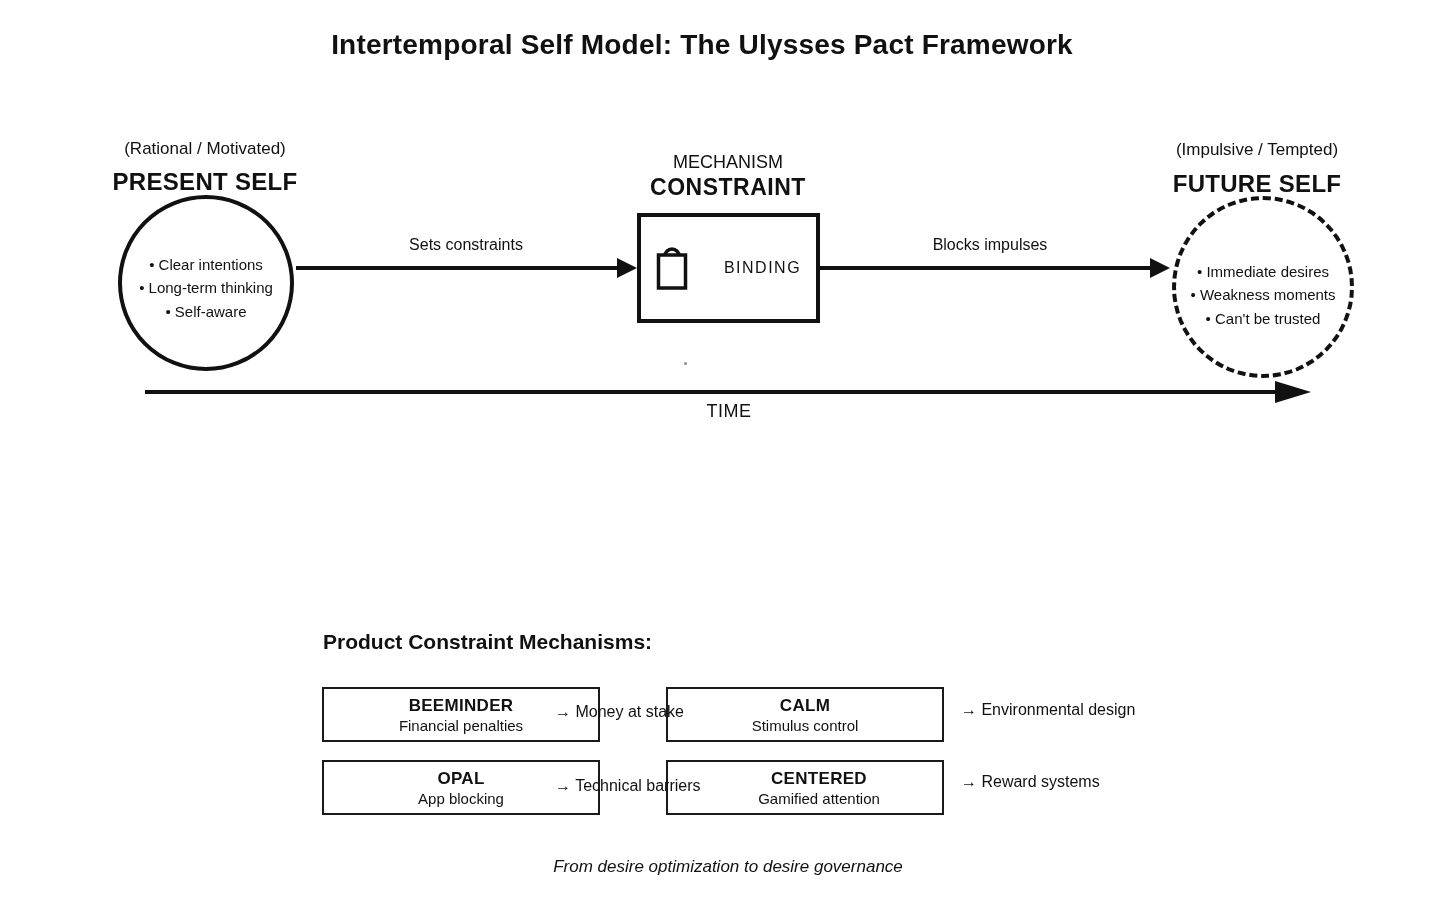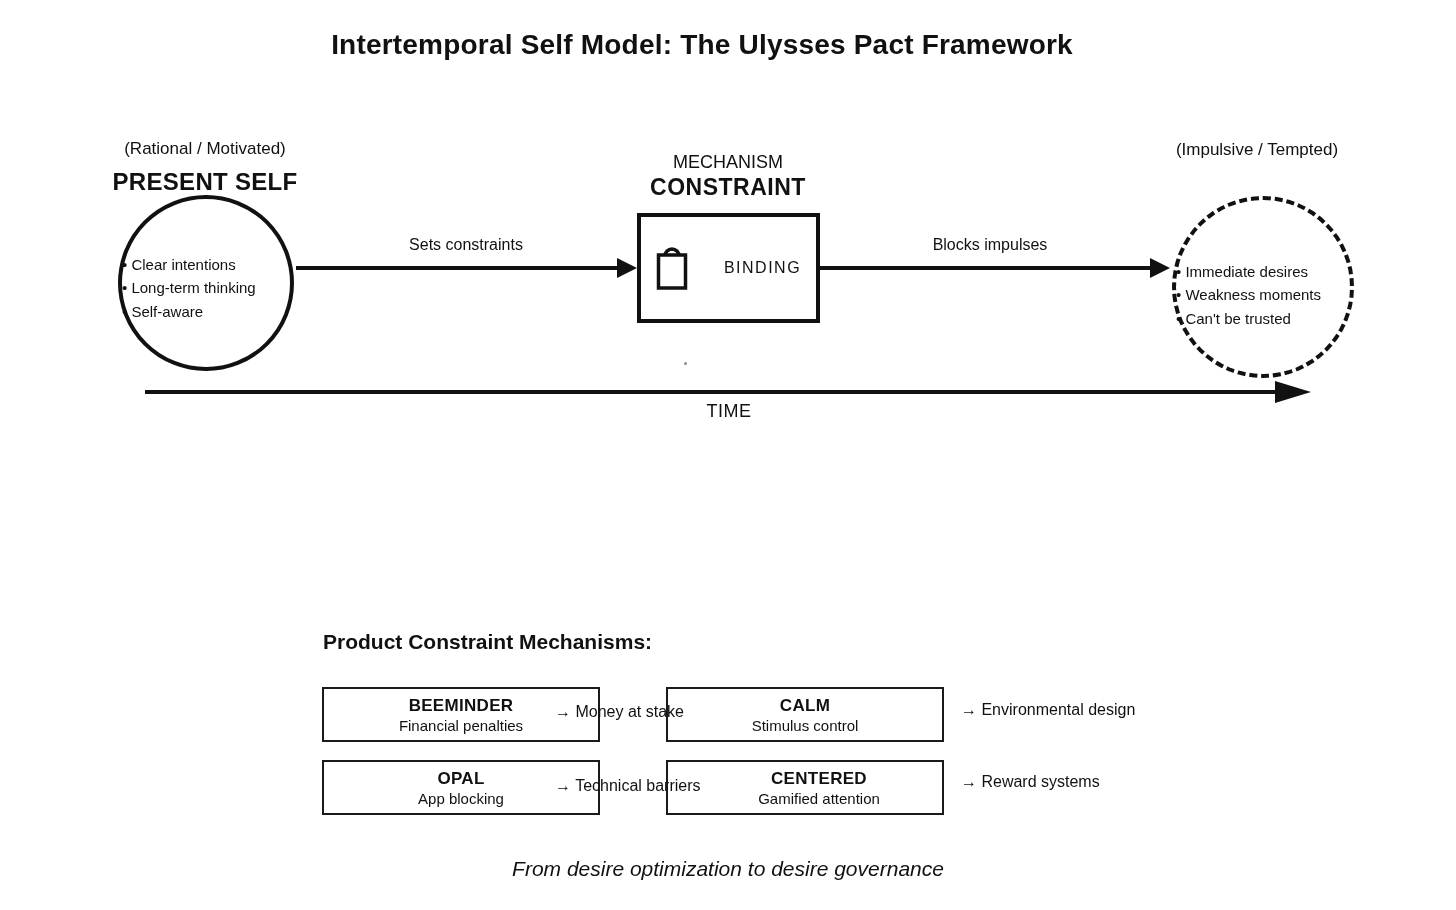--- a/index.html
+++ b/index.html
@@ -21,21 +21,21 @@
   .self-heading { font-size: 24px; font-weight: bold; letter-spacing: .3px; }
 
   .present-qualifier { top: 139px; left: 30px; width: 350px; }
   .present-heading  { top: 168px; left: 30px; width: 350px; }
   .future-qualifier { top: 140px; left: 1107px; width: 300px; }
   .future-heading   { top: 170px; left: 1107px; width: 300px; }
 
   .self-circle {
     border-radius: 50%;
     display: flex; flex-direction: column;
-    align-items: flex-start; justify-content: center;
+    align-items: center; justify-content: center;
     background: #fff;
   }
   .present-circle {
     left: 118px; top: 195px; width: 176px; height: 176px;
     border: 4px solid #111; padding-top: 10px;
   }
   .future-circle {
     left: 1172px; top: 196px; width: 182px; height: 182px;
     border: 4px dashed #111; padding-top: 16px;
   }
@@ -96,21 +96,21 @@
   .box-calm     { left: 666px; top: 687px; }
   .box-opal     { left: 322px; top: 760px; }
   .box-centered { left: 666px; top: 760px; padding-left: 28px; }
 
   .outcome { font-size: 16px; white-space: nowrap; }
   .outcome-money   { left: 555px; top: 703px; }
   .outcome-env     { left: 961px; top: 701px; }
   .outcome-tech    { left: 555px; top: 777px; }
   .outcome-reward  { left: 961px; top: 773px; }
 
-  .footer-note { top: 857px; left: 0; width: 1456px; font-size: 21px; font-style: italic; }
+  .footer-note { top: 857px; left: 0; width: 1456px; font-size: 17px; font-style: italic; }
 </style>
 </head>
 <body>
 
 <div class="canvas">
 
   <div class="abs center title">Intertemporal Self Model: The Ulysses Pact Framework</div>
 
   <div class="abs center qualifier present-qualifier">(Rational / Motivated)</div>
   <div class="abs center self-heading present-heading">PRESENT SELF</div>
@@ -126,20 +126,21 @@
     <span>
       <svg width="32" height="50" viewBox="0 0 32 50" aria-hidden="true">
         <path d="M9 15 a 7 7 0 0 1 14 0" fill="none" stroke="#111" stroke-width="3.5"></path>
         <rect x="2.5" y="14" width="27" height="33" fill="#ffffff" stroke="#111" stroke-width="3.5"></rect>
       </svg>
     </span>
     <span class="binding-label">BINDING</span>
   </div>
 
   <div class="abs center qualifier future-qualifier">(Impulsive / Tempted)</div>
+  <div class="abs center self-heading future-heading">FUTURE SELF</div>
   <div class="abs self-circle future-circle">
     <div class="trait">• Immediate desires</div>
     <div class="trait">• Weakness moments</div>
     <div class="trait">• Can't be trusted</div>
   </div>
 
   <div class="abs hline arrow1-line"></div>
   <div class="abs arrowhead arrow1-head"></div>
   <div class="abs center arrow-label sets-label">Sets constraints</div>
 

